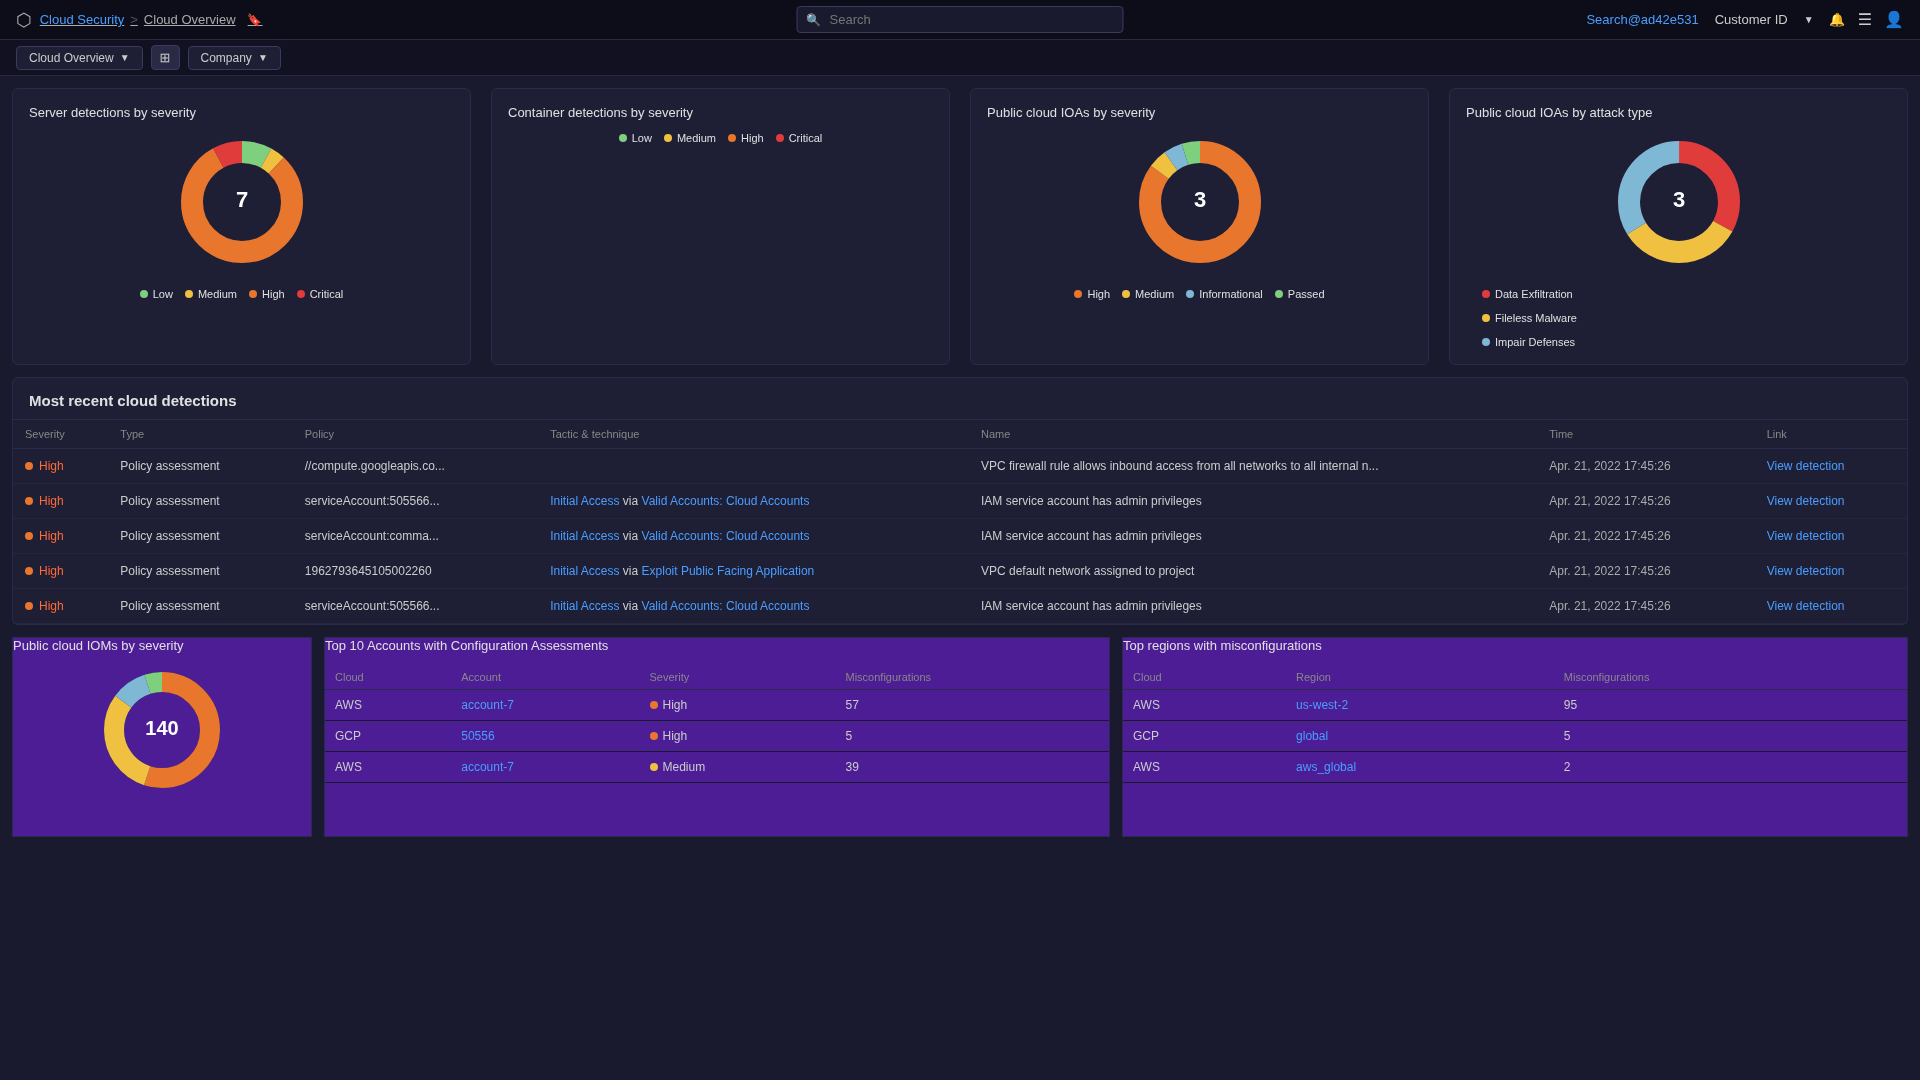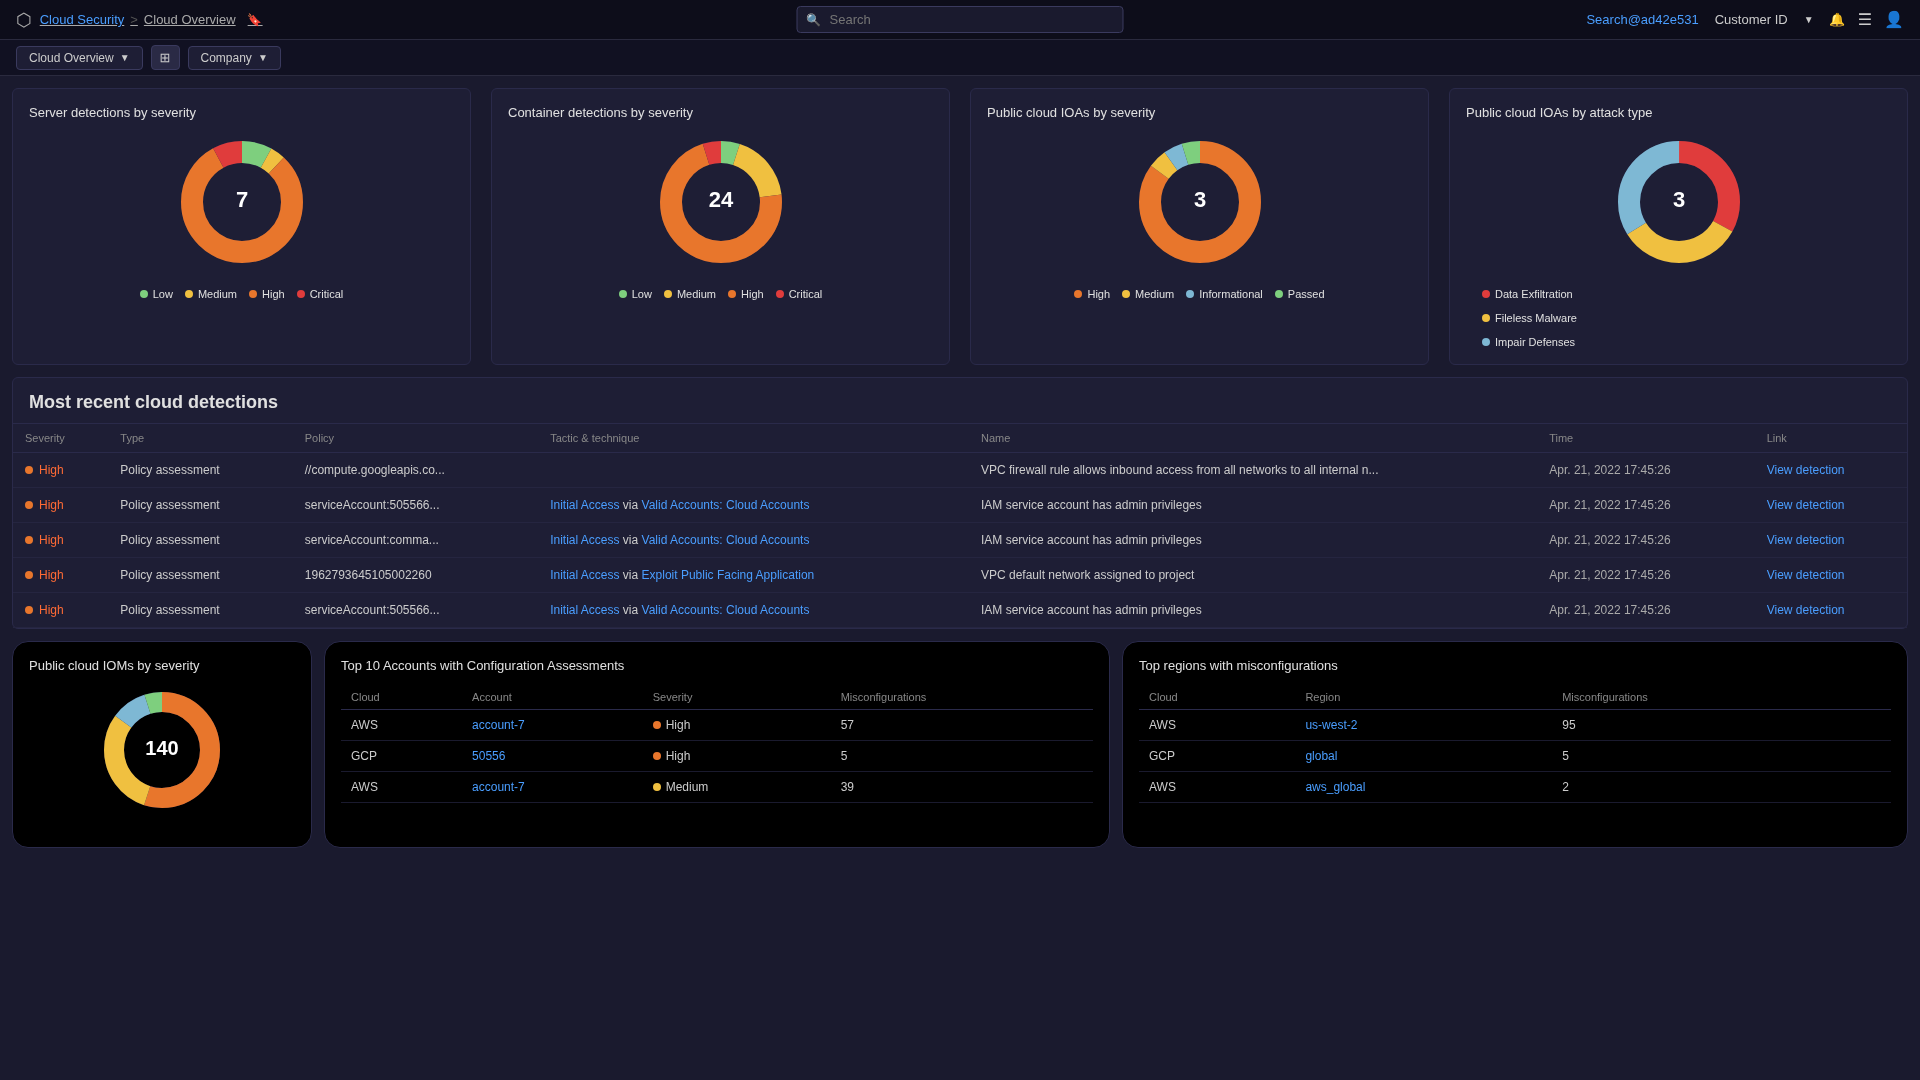--- a/index.html
+++ b/index.html
@@ -120,21 +120,21 @@
     
     
     .detections-section {
       background: #1e1e35;
       border: 1px solid #2a2a4a;
       border-radius: 6px;
       margin-bottom: 12px;
     }
     .detections-header {
       padding: 14px 16px 10px;
-      font-size: 18px;
+      font-size: 15px;
       font-weight: 600;
       color: #e0e0e0;
       border-bottom: 1px solid #2a2a4a;
     }
     .table-wrapper { overflow: hidden; }
     table { width: 100%; border-collapse: collapse; }
     thead th {
       padding: 8px 12px;
       text-align: left;
       color: #888;
@@ -148,24 +148,23 @@
     .severity-high { color: #ff6b35; display: flex; align-items: center; }
     .link-blue { color: #4a9eff; text-decoration: none; }
     
     
     .bottom-row {
       display: grid;
       grid-template-columns: 300px 1fr 1fr;
       gap: 12px;
     }
     .bottom-card {
-      background: #000000;
+      background: #4c1d95;
       border: 1px solid #2a2a4a;
-      border-radius: 16px;
-      padding: 16px;
+      border-radius: 0;
       min-height: 200px;
     }
     .bottom-table { width: 100%; border-collapse: collapse; }
     .bottom-table th {
       padding: 6px 10px;
       text-align: left;
       color: #888;
       font-size: 11px;
       font-weight: 500;
       border-bottom: 1px solid #2a2a4a;
@@ -260,34 +259,20 @@
         </div>
         <div class="legend-item">
           <div class="legend-dot" style="background:#e03c3c;"></div>
           <span>Critical</span>
         </div>
       </div>
     </div>
 
     <div class="chart-card">
       <div class="chart-title">Container detections by severity</div>
-      <div class="donut-container">
-        <svg class="donut-svg" width="140" height="140" viewBox="0 0 140 140">
-          <circle cx="70" cy="70" r="50" fill="none" stroke="#2a2a4a" stroke-width="22"></circle>
-
-          <circle cx="70" cy="70" r="50" fill="none" stroke="#7ecf7e" stroke-width="22" stroke-dasharray="15.7 298.5" stroke-dashoffset="0" transform="rotate(-90 70 70)"></circle>
-
-          <circle cx="70" cy="70" r="50" fill="none" stroke="#f0c040" stroke-width="22" stroke-dasharray="56.5 257.6" stroke-dashoffset="-15.7" transform="rotate(-90 70 70)"></circle>
-
-          <circle cx="70" cy="70" r="50" fill="none" stroke="#e8762c" stroke-width="22" stroke-dasharray="226.2 88" stroke-dashoffset="-72.2" transform="rotate(-90 70 70)"></circle>
-
-          <circle cx="70" cy="70" r="50" fill="none" stroke="#e03c3c" stroke-width="22" stroke-dasharray="15.7 298.5" stroke-dashoffset="-298.4" transform="rotate(-90 70 70)"></circle>
-          <text x="70" y="75" text-anchor="middle" fill="#fff" font-size="22" font-weight="bold">24</text>
-        </svg>
-      </div>
       <div class="legend">
         <div class="legend-item">
           <div class="legend-dot" style="background:#7ecf7e;"></div>
           <span>Low</span>
         </div>
         <div class="legend-item">
           <div class="legend-dot" style="background:#f0c040;"></div>
           <span>Medium</span>
         </div>
         <div class="legend-item">

